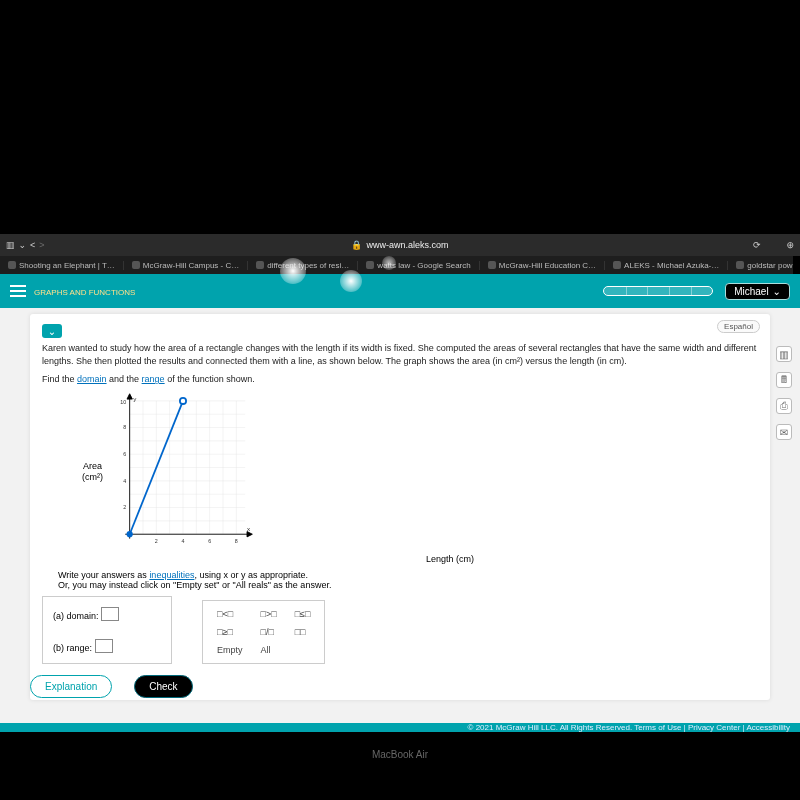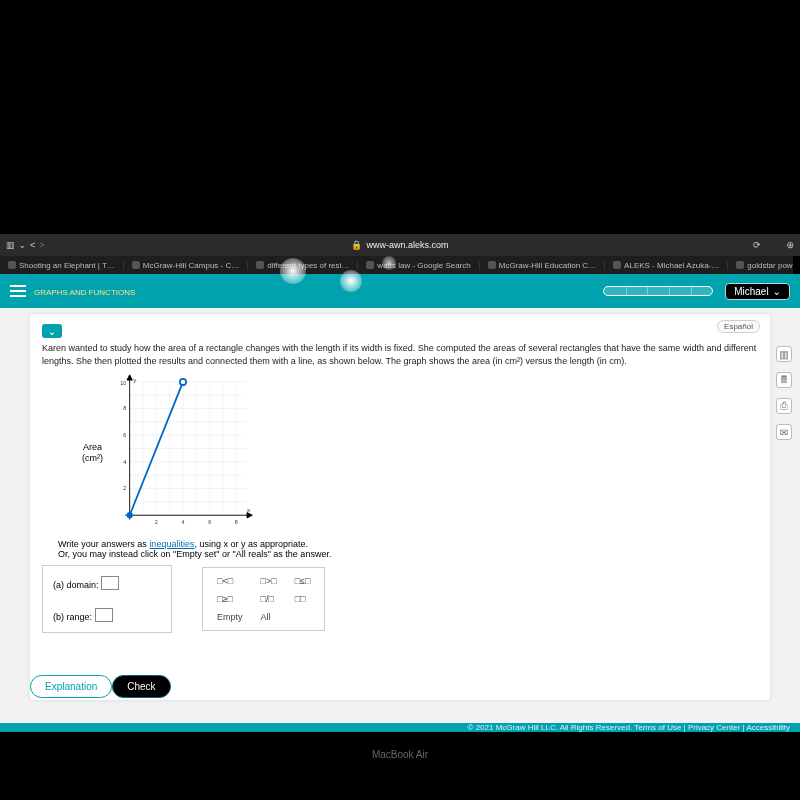--- a/index.html
+++ b/index.html
@@ -72,30 +72,30 @@
   }
   .chevron { width:20px; height:14px; background:#00a3ad; border-radius:3px; display:flex; align-items:center; justify-content:center; color:#fff; font-size:10px; margin-bottom:4px;}
   .espanol { position:absolute; top:6px; right:10px; font-size:8px; border:1px solid #ccc; border-radius:8px; padding:1px 6px; color:#555; background:#fafafa;}
   .problem { font-size:9px; color:#222; line-height:1.4; margin-bottom:6px;}
   .link { color:#0071bc; text-decoration:underline; }
   .graph-area { display:flex; align-items:center; margin:4px 0 2px 40px;}
   .axis-label-y { font-size:9px; text-align:center; line-height:1.2;}
   .chart { width:160px; height:160px; }
   .axis-label-x { font-size:9px; text-align:center; margin-left:100px; margin-top:2px;}
   .instr { font-size:9px; margin:6px 16px; }
-  .answer-row { display:flex; gap:30px; align-items:center; }
+  .answer-row { display:flex; gap:30px; align-items:flex-end; }
   .answer-box { border:1px solid #ccc; padding:10px; font-size:9px; min-width:130px;}
   .answer-box .row { margin-bottom:18px; }
   .answer-box input { width:18px; height:14px; border:1px solid #888; }
   .symbol-box { border:1px solid #ccc; padding:8px 14px; font-size:9px; display:grid; grid-template-columns:repeat(3, auto); gap:8px 18px; color:#444;}
   .symbol-box span { white-space:nowrap; }
   .footer-bar {
     position:absolute; left:0; right:0; bottom:26px;
     padding:8px 30px;
-    display:flex; gap:0;
+    display:flex; gap:22px;
   }
   .btn { border-radius:14px; padding:5px 14px; font-size:10px; cursor:pointer; }
   .btn-outline { background:#fff; border:1px solid #00a3ad; color:#00a3ad; }
   .btn-solid { background:#000000; color:#fff; border:1px solid #00697a; }
   .copyright {
     position:absolute; left:0; right:0; bottom:0;
     background:#00a3ad; color:#def; font-size:8px;
     text-align:right; padding:0 10px;
   }
   .side-icons { position:absolute; right:8px; top:72px; display:flex; flex-direction:column; gap:10px; }
@@ -179,20 +179,23 @@
           <span>⌄</span>
       </div>
     </div>
   </div>
 
   <div class="content">
     <div class="chevron">⌄</div>
     <div class="espanol">Español</div>
 
     <div class="problem">Karen wanted to study how the area of a rectangle changes with the length if its width is fixed. She computed the areas of several rectangles that have the same width and different lengths. She then plotted the results and connected them with a line, as shown below. The graph shows the area (in cm²) versus the length (in cm).</div>
+    <div class="problem">
+      <span>Find the </span><span class="link">domain</span><span> and the </span><span class="link">range</span><span> of the function shown.</span>
+    </div>
 
     <div class="graph-area">
       <div class="axis-label-y">
         <div>Area</div>
         <div>(cm²)</div>
       </div>
       <svg class="chart" viewBox="0 0 180 180">
 
         <g stroke="#e3e3e3" stroke-width="0.5">
           <line x1="30" y1="10" x2="30" y2="160"></line>
@@ -239,20 +242,21 @@
             <text x="150" y="170">8</text>
         </g>
 
         <line x1="30" y1="160" x2="90" y2="10" stroke="#0066cc" stroke-width="2"></line>
         <circle cx="30" cy="160" r="3.5" fill="#0066cc"></circle>
         <circle cx="90" cy="10" r="3.5" fill="#fff" stroke="#0066cc" stroke-width="2"></circle>
         <text x="34" y="10" font-size="7" fill="#333">y</text>
         <text x="162" y="156" font-size="7" fill="#333">x</text>
       </svg>
     </div>
+    <div class="axis-label-x">Length (cm)</div>
 
     <div class="instr">
       <span>Write your answers as </span><span class="link">inequalities</span><span>, using x or y as appropriate.</span><br>
       <span>Or, you may instead click on "Empty set" or "All reals" as the answer.</span>
     </div>
 
     <div class="answer-row">
       <div class="answer-box">
         <div class="row">
           <span>(a) domain:</span>

